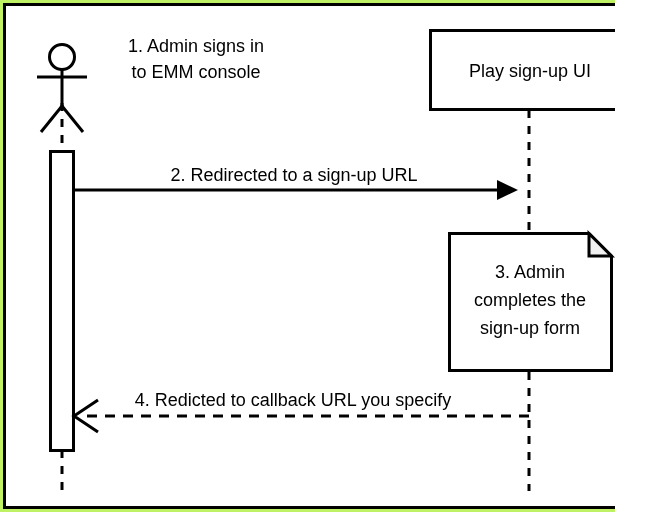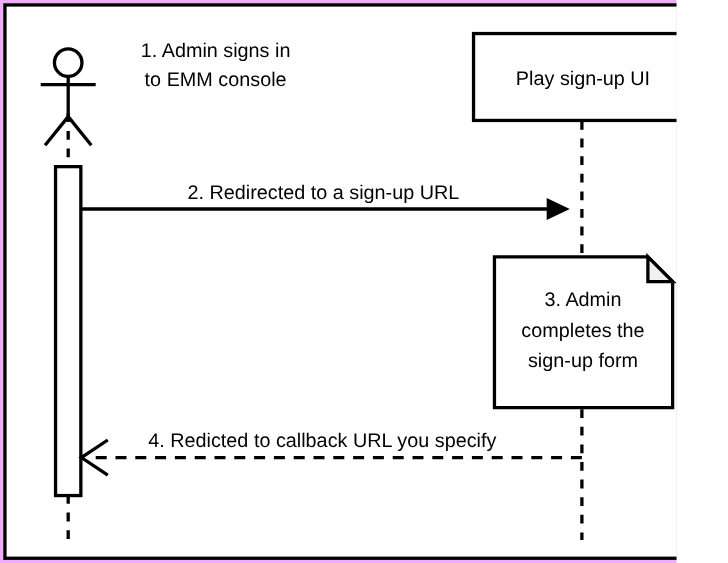--- a/index.html
+++ b/index.html
@@ -4,21 +4,21 @@
 <style>
   html, body {
     margin: 0;
     padding: 0;
     background: #ffffff;
   }
   #diagram-root {
     position: relative;
     width: 615px;
     height: 512px;
-    background: #f0abfc;
+    background: #bef264;
     font-family: "Liberation Sans", sans-serif;
     overflow: hidden;
   }
   #diagram-svg {
     position: absolute;
     top: 0;
     left: 0;
     width: 662px;
     height: 512px;
   }

